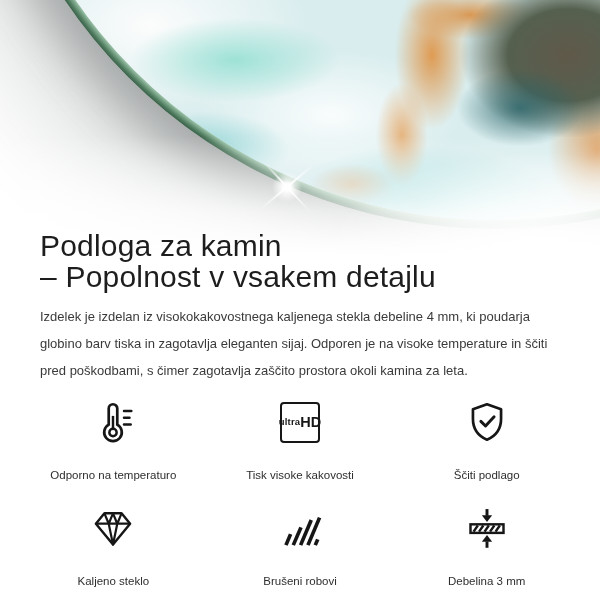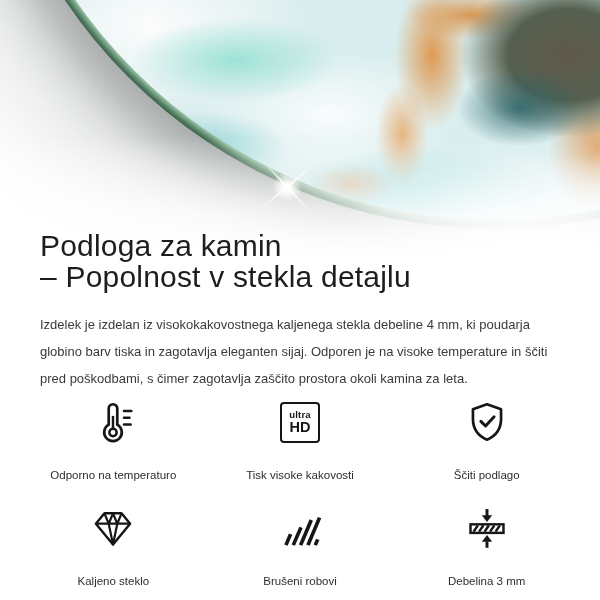--- a/index.html
+++ b/index.html
@@ -67,57 +67,57 @@
   }
 
   
   .content{position:absolute;left:40px;top:230px;width:520px;}
   .title{
     font-family:Liberation Sans, sans-serif;
     font-size:30px;line-height:31px;color:#1d1d1d;font-weight:400;
     letter-spacing:.2px;
   }
   .intro{
-    margin-top:19px;width:512px;
+    margin-top:11px;width:512px;
     font-size:13px;line-height:27px;color:#3a3a3a;
   }
 
   
   .features{
     position:absolute;left:20px;top:398px;width:560px;
     display:grid;grid-template-columns:repeat(3,1fr);row-gap:22px;
   }
   .feature{display:flex;flex-direction:column;align-items:center;}
   .feature .icon-box{height:48px;display:flex;align-items:center;justify-content:center;}
   .feature .label{margin-top:22px;font-size:11.5px;color:#2e2e2e;line-height:14px;}
   .icon-svg{display:block;}
 
   
   .uhd-box{
     width:36px;height:37px;border:2.5px solid #161616;border-radius:4px;
-    display:flex;flex-direction:column;align-items:center;justify-content:center;
+    display:flex;flex-direction:row;align-items:center;justify-content:center;
     color:#161616;
   }
   .uhd-top{font-size:9.5px;font-weight:700;line-height:10px;letter-spacing:.2px;}
   .uhd-bottom{font-size:14.5px;font-weight:700;line-height:15px;}
 </style>
 </head>
 <body>
 
 <div class="hero">
   <div class="disc-backing"></div>
   <div class="hero-art"></div>
   <div class="sparkle"></div>
   <div class="hero-fade"></div>
 </div>
 
 <div class="content">
   <div class="title">
     <div>Podloga za kamin</div>
-    <div>– Popolnost v stekla detajlu</div>
+    <div>– Popolnost v vsakem detajlu</div>
   </div>
   <div class="intro">Izdelek je izdelan iz visokokakovostnega kaljenega stekla debeline 4 mm, ki poudarja globino barv tiska in zagotavlja eleganten sijaj. Odporen je na visoke temperature in ščiti pred poškodbami, s čimer zagotavlja zaščito prostora okoli kamina za leta.</div>
 </div>
 
 <div class="features">
 
   <div class="feature">
     <div class="icon-box">
       <svg class="icon-svg" width="44" height="44" viewBox="0 0 36 36" fill="none">
         <path d="M14.5 7 A3.5 3.5 0 0 1 21.5 7 L21.5 20.2 A7.2 7.2 0 1 1 14.5 20.2 Z" stroke="#161616" stroke-width="2.2"></path>

